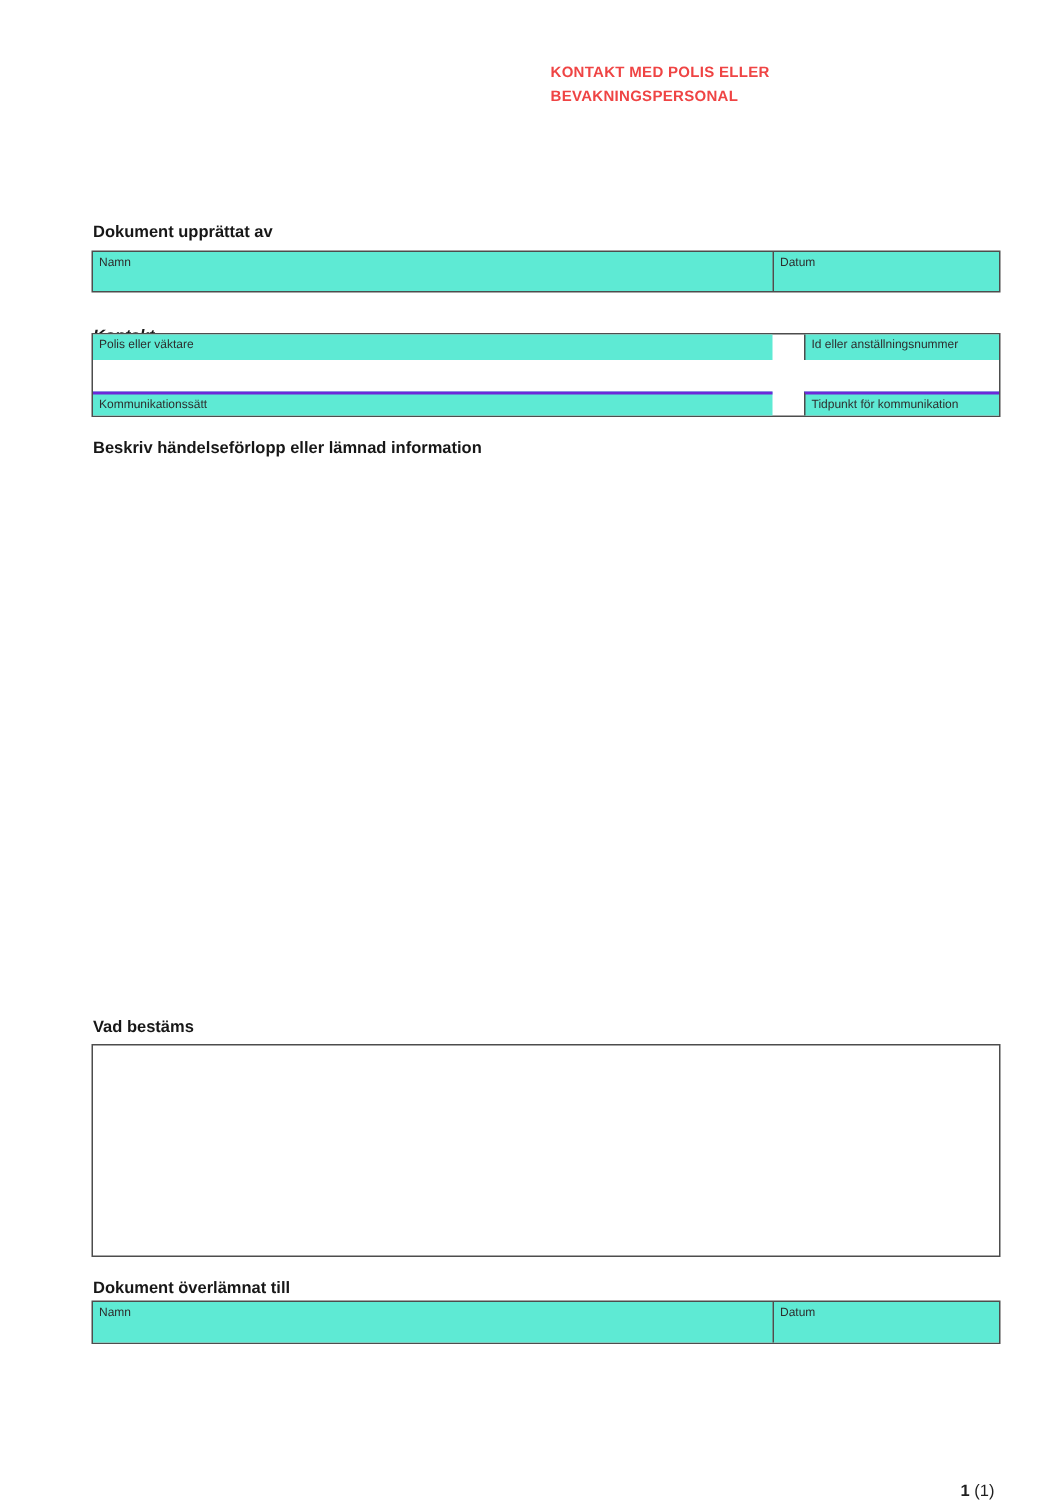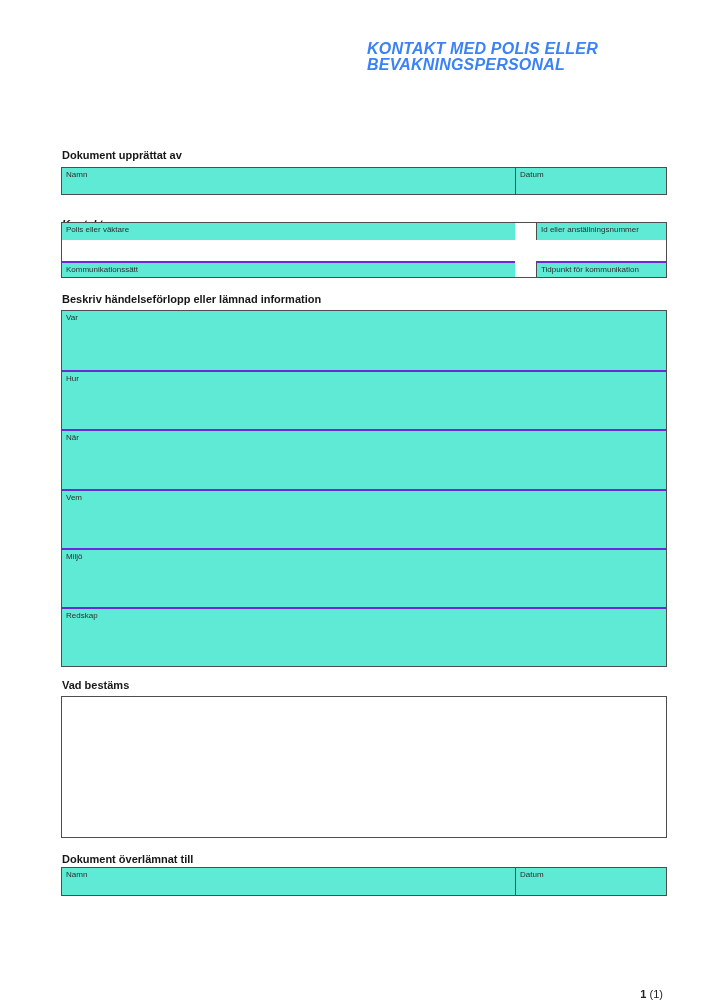--- a/index.html
+++ b/index.html
@@ -12,26 +12,25 @@
     position: relative;
     width: 707px;
     height: 1000px;
     background: #ffffff;
     overflow: hidden;
   }
   .doc-title {
     position: absolute;
     left: 367px;
     top: 41px;
-    font-size: 16px;
+    font-size: 10px;
     font-weight: bold;
     line-height: 16px;
     letter-spacing: 0.2px;
-    color: #3b82f6;
-    font-style: italic;
+    color: #ef4444;
   }
   .section-heading {
     position: absolute;
     left: 62px;
     font-size: 11px;
     font-weight: bold;
     color: #171717;
     white-space: nowrap;
   }
   .tbl {
@@ -113,40 +112,20 @@
     </div>
     <div class="cell sep">
       <span class="cell-label">Kommunikationssätt</span>
     </div>
     <div class="cell col2 sep">
       <span class="cell-label">Tidpunkt för kommunikation</span>
     </div>
   </div>
 
   <div class="section-heading" id="t3-heading">Beskriv händelseförlopp eller lämnad information</div>
-  <div class="tbl six-row" id="t3">
-    <div class="cell">
-      <span class="cell-label">Var</span>
-    </div>
-    <div class="cell sep">
-      <span class="cell-label">Hur</span>
-    </div>
-    <div class="cell sep">
-      <span class="cell-label">När</span>
-    </div>
-    <div class="cell sep">
-      <span class="cell-label">Vem</span>
-    </div>
-    <div class="cell sep">
-      <span class="cell-label">Miljö</span>
-    </div>
-    <div class="cell sep">
-      <span class="cell-label">Redskap</span>
-    </div>
-  </div>
 
   <div class="section-heading" id="t4-heading">Vad bestäms</div>
   <div class="empty-box" id="t4"></div>
 
   <div class="section-heading" id="t5-heading">Dokument överlämnat till</div>
   <div class="tbl two-col" id="t5">
     <div class="cell">
       <span class="cell-label">Namn</span>
     </div>
     <div class="cell col2">

